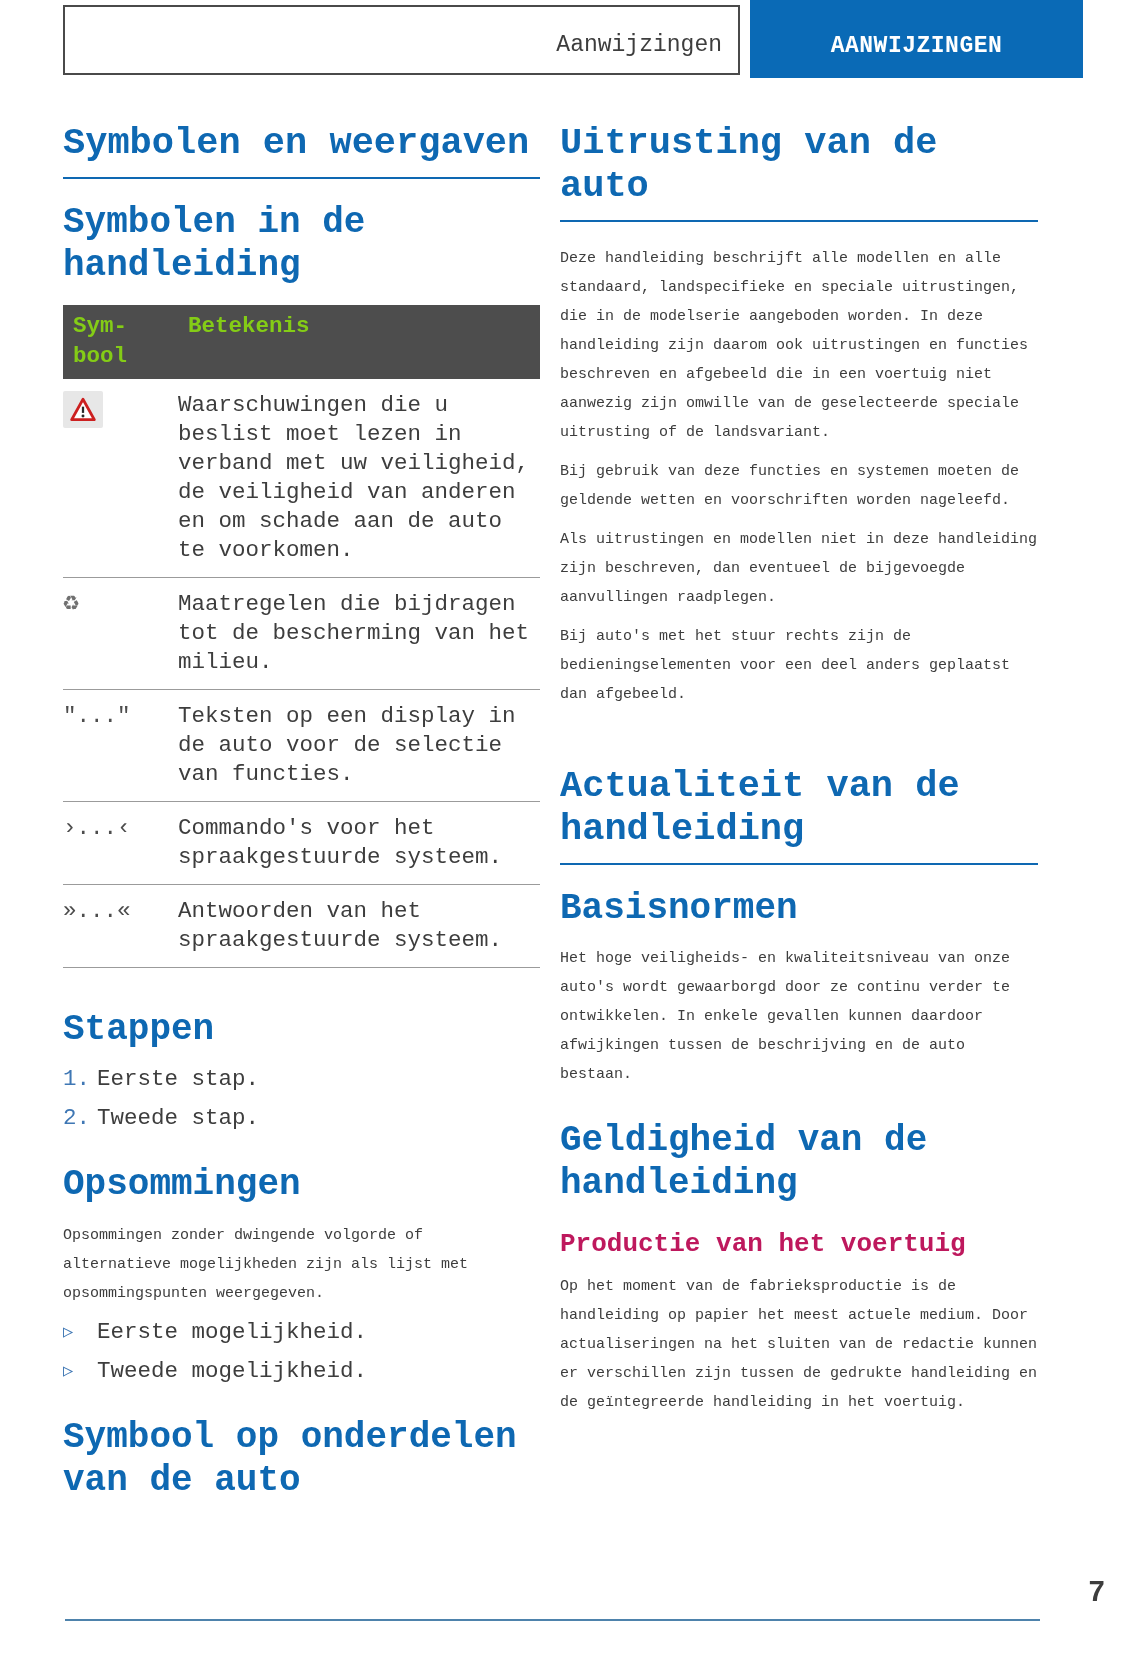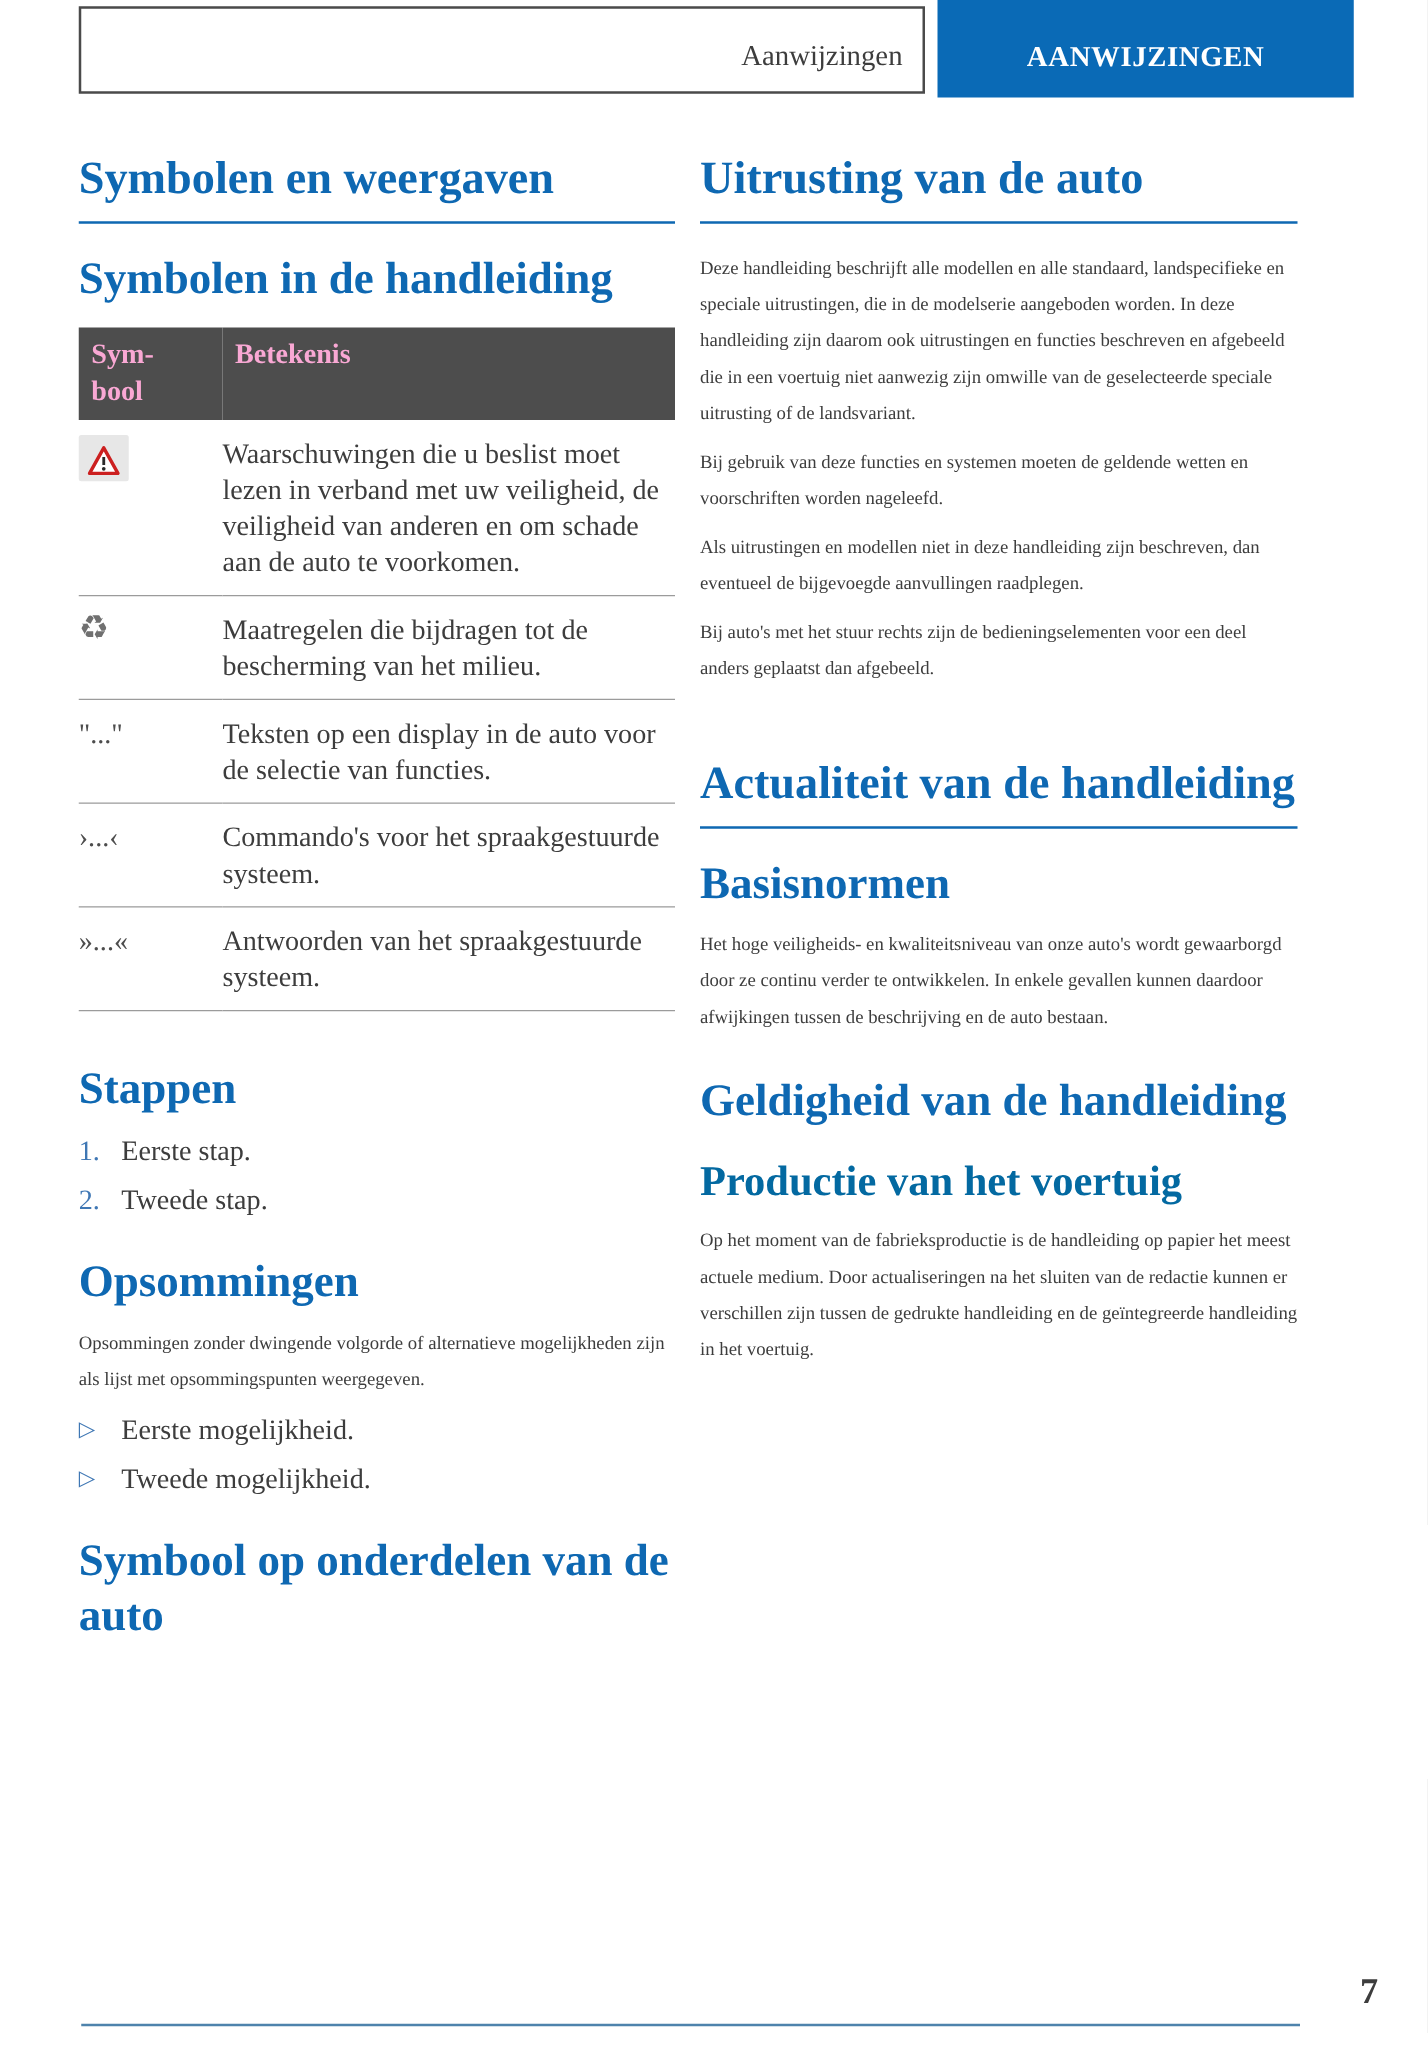--- a/index.html
+++ b/index.html
@@ -2,21 +2,21 @@
 <html><head>
 <meta charset="utf-8">
 <style>
   * { margin:0; padding:0; box-sizing:border-box; }
   html,body { background:#e9e9e9; }
   .page {
     position:relative;
     width:1142px; height:1654px;
     margin:0 auto;
     background:#ffffff;
-    font-family:Liberation Serif, serif;
+    font-family:Liberation Mono, monospace;
     color:#3d3d3d;
     overflow:hidden;
   }
 
   
   .header-frame {
     position:absolute; left:63px; top:5px;
     width:677px; height:70px;
     border:2px solid #4a4a4a;
     display:flex; align-items:center; justify-content:flex-end;
@@ -45,36 +45,36 @@
     margin-bottom:22px;
   }
   h1.ruled.second { margin-top:56px; }
   h2.sub {
     font-size:36px; font-weight:bold; color:#0e68b2;
     line-height:1.2; margin-bottom:14px;
   }
   h2.sub.gap-lg { margin-top:40px; }
   h2.sub.gap-md { margin-top:30px; }
   h3.subsub {
-    font-size:34px; font-weight:bold; color:#0369a1;
+    font-size:26px; font-weight:bold; color:#be185d;
     line-height:1.2; margin-top:24px; margin-bottom:12px;
   }
   p.body {
     font-size:15px; line-height:29px; color:#3d3d3d;
     margin-bottom:10px;
   }
 
   
   table.sym-table {
     width:100%; border-collapse:collapse;
     margin-top:18px; margin-bottom:6px;
     font-size:22.5px; line-height:29px;
   }
   table.sym-table th {
-    background:#4d4d4d; color:#f9a8d4;
+    background:#4d4d4d; color:#84cc16;
     text-align:left; font-weight:bold;
     padding:6px 6px 8px 10px;
     line-height:30px; vertical-align:top;
   }
   th.col-sym { width:115px; white-space:pre-line; }
   table.sym-table td {
     vertical-align:top;
     padding:12px 0 12px 0;
   }
   table.sym-table tbody tr + tr td { border-top:1px solid #9b9b9b; }

